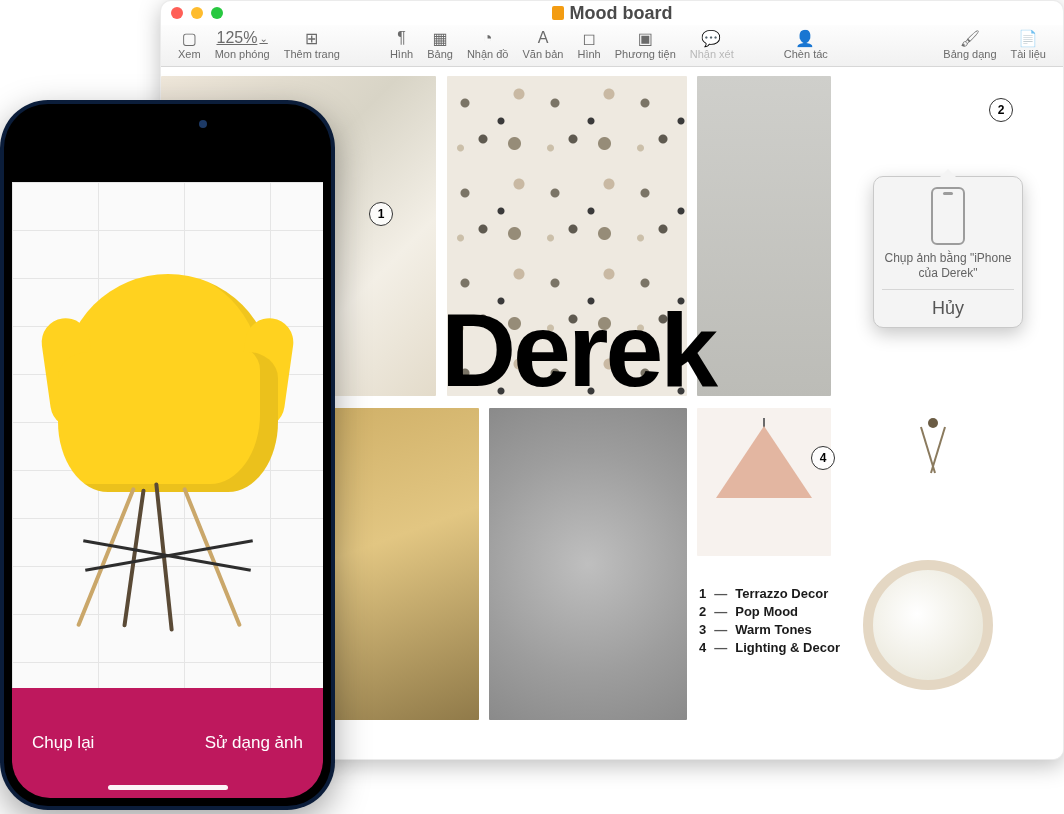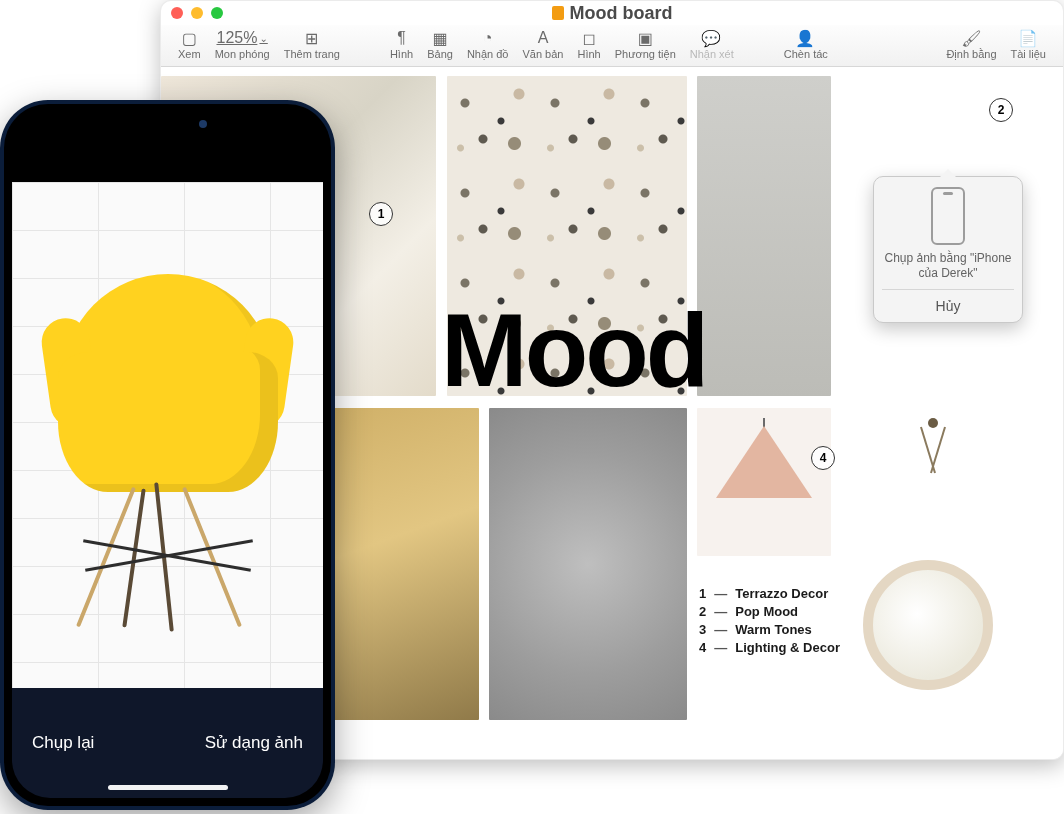--- a/index.html
+++ b/index.html
@@ -82,21 +82,21 @@
   .legend{position:absolute; font-size:13px; font-weight:700; color:#1a1a1a;}
   .legend .row{display:flex; align-items:center; gap:8px; margin-bottom:3px;}
   .legend .row .n{font-weight:700;} .legend .row .dash{color:#555;}
   
   .popover{position:absolute; width:150px; background:#f4f4f4; border:1px solid #c9c9c9; border-radius:10px; box-shadow:0 6px 18px rgba(0,0,0,.22); text-align:center; padding:10px 8px 0 8px;}
   .popover::before{content:"";position:absolute;top:-8px;left:50%;transform:translateX(-50%);border-left:8px solid transparent;border-right:8px solid transparent;border-bottom:8px solid #f4f4f4;}
   .popover::after{content:"";position:absolute;top:-9px;left:50%;transform:translateX(-50%);border-left:9px solid transparent;border-right:9px solid transparent;border-bottom:9px solid #c9c9c9; z-index:-1;}
   .po-phone{width:34px;height:58px;border:2px solid #9c9c9c;border-radius:6px;margin:0 auto 6px auto; position:relative;}
   .po-phone::after{content:"";position:absolute;left:50%;top:3px;transform:translateX(-50%);width:10px;height:3px;background:#9c9c9c;border-radius:2px;}
   .po-text{font-size:12px;color:#636363;line-height:1.25; margin-bottom:8px;}
-  .po-cancel{border-top:1px solid #d6d6d6; padding:8px 0; font-size:14px; color:#555; cursor:pointer;}
+  .po-cancel{border-top:1px solid #d6d6d6; padding:8px 0; font-size:18px; color:#555; cursor:pointer;}
   
   .iphone{ position:absolute; left:0; top:100px; width:335px; height:710px; border-radius:48px; background:#0b1d3a; box-shadow:0 12px 34px rgba(0,0,0,.35);}
   .iphone .bezel{position:absolute; inset:4px; border-radius:44px; background:#000;}
   .iphone .screen{position:absolute; inset:12px; border-radius:38px; overflow:hidden; background:#000;}
   .notch{position:absolute;top:0;left:50%;transform:translateX(-50%);width:150px;height:26px;background:#000;border-bottom-left-radius:16px;border-bottom-right-radius:16px;z-index:5;}
   .notch .dot{position:absolute;right:36px;top:8px;width:8px;height:8px;background:#1d3a66;border-radius:50%;}
   .photo-area{position:absolute; left:0; right:0; top:70px; bottom:110px; background:#f1f1f1; overflow:hidden;}
   .brick{position:absolute; inset:0; background:#fafafa; background-image:
     linear-gradient(#e5e5e5 1px, transparent 1px),
     linear-gradient(90deg,#e5e5e5 1px, transparent 1px);
@@ -106,21 +106,21 @@
   .chair-arm{position:absolute;width:48px;height:110px;background:#ffd21f;border-radius:24px; top:136px;}
   .chair-arm.l{left:34px;transform:rotate(-8deg);} .chair-arm.r{right:34px;transform:rotate(8deg);}
   .leg{position:absolute;width:4px;background:#caa76a;border-radius:2px;}
   .leg.a{height:150px;left:92px;top:300px;transform:rotate(22deg);}
   .leg.b{height:150px;left:150px;top:300px;transform:rotate(-6deg);background:#5a4a36;}
   .leg.c{height:150px;left:198px;top:300px;transform:rotate(-22deg);}
   .leg.d{height:140px;left:120px;top:306px;transform:rotate(8deg);background:#5a4a36;}
   .cross{position:absolute;height:3px;background:#2d2d2d;}
   .cross.x1{width:170px;left:70px;top:372px;transform:rotate(10deg);}
   .cross.x2{width:170px;left:72px;top:372px;transform:rotate(-10deg);}
-  .phone-bottom{position:absolute;left:0;right:0;bottom:0;height:110px;background:#0f172a;display:flex;align-items:center;justify-content:space-between;padding:0 20px;}
+  .phone-bottom{position:absolute;left:0;right:0;bottom:0;height:110px;background:#be185d;display:flex;align-items:center;justify-content:space-between;padding:0 20px;}
   .ph-btn{color:#fff;font-size:17px;}
   .home-ind{position:absolute;bottom:8px;left:50%;transform:translateX(-50%);width:120px;height:5px;background:#fff;border-radius:3px;opacity:.95;}
 </style>
 </head>
 <body>
 
 <div class="mac-window">
   <div class="titlebar">
     <div class="traffic">
       <span class="t-red"></span>
@@ -179,21 +179,21 @@
       <span>Nhận xét</span>
     </div>
     <div class="tgap"></div>
     <div class="tbtn">
       <div class="ico">👤</div>
       <span>Chèn tác</span>
     </div>
     <div class="tspacer"></div>
     <div class="tbtn">
       <div class="ico">🖌</div>
-      <span>Định bằng</span>
+      <span>Bảng dạng</span>
     </div>
     <div class="tbtn">
       <div class="ico">📄</div>
       <span>Tài liệu</span>
     </div>
   </div>
 
   <div class="canvas">
 
     <div class="img-tile tile-marble" style="left:0;top:0;width:275px;height:320px;"></div>
@@ -206,21 +206,21 @@
       <div class="lamp-cord"></div>
       <div class="lamp-shade"></div>
     </div>
     <div class="img-tile tile-mirror-bg" style="left:680px;top:332px;width:190px;height:312px;">
       <div class="mirror-hook"></div>
       <div class="mirror-strap"></div>
       <div class="mirror-strap r"></div>
       <div class="mirror-frame"></div>
     </div>
 
-    <div class="headline" style="left:280px;top:228px;">Mood</div>
+    <div class="headline" style="left:280px;top:228px;">Derek</div>
 
     <div class="callout" style="left:208px;top:126px;">1</div>
     <div class="callout" style="left:828px;top:22px;">2</div>
     <div class="callout" style="left:650px;top:370px;">4</div>
 
     <div class="legend" style="left:538px;top:510px;">
       <div class="row">
           <span class="n">1</span>
           <span class="dash">—</span>
           <span>Terrazzo Decor</span>

